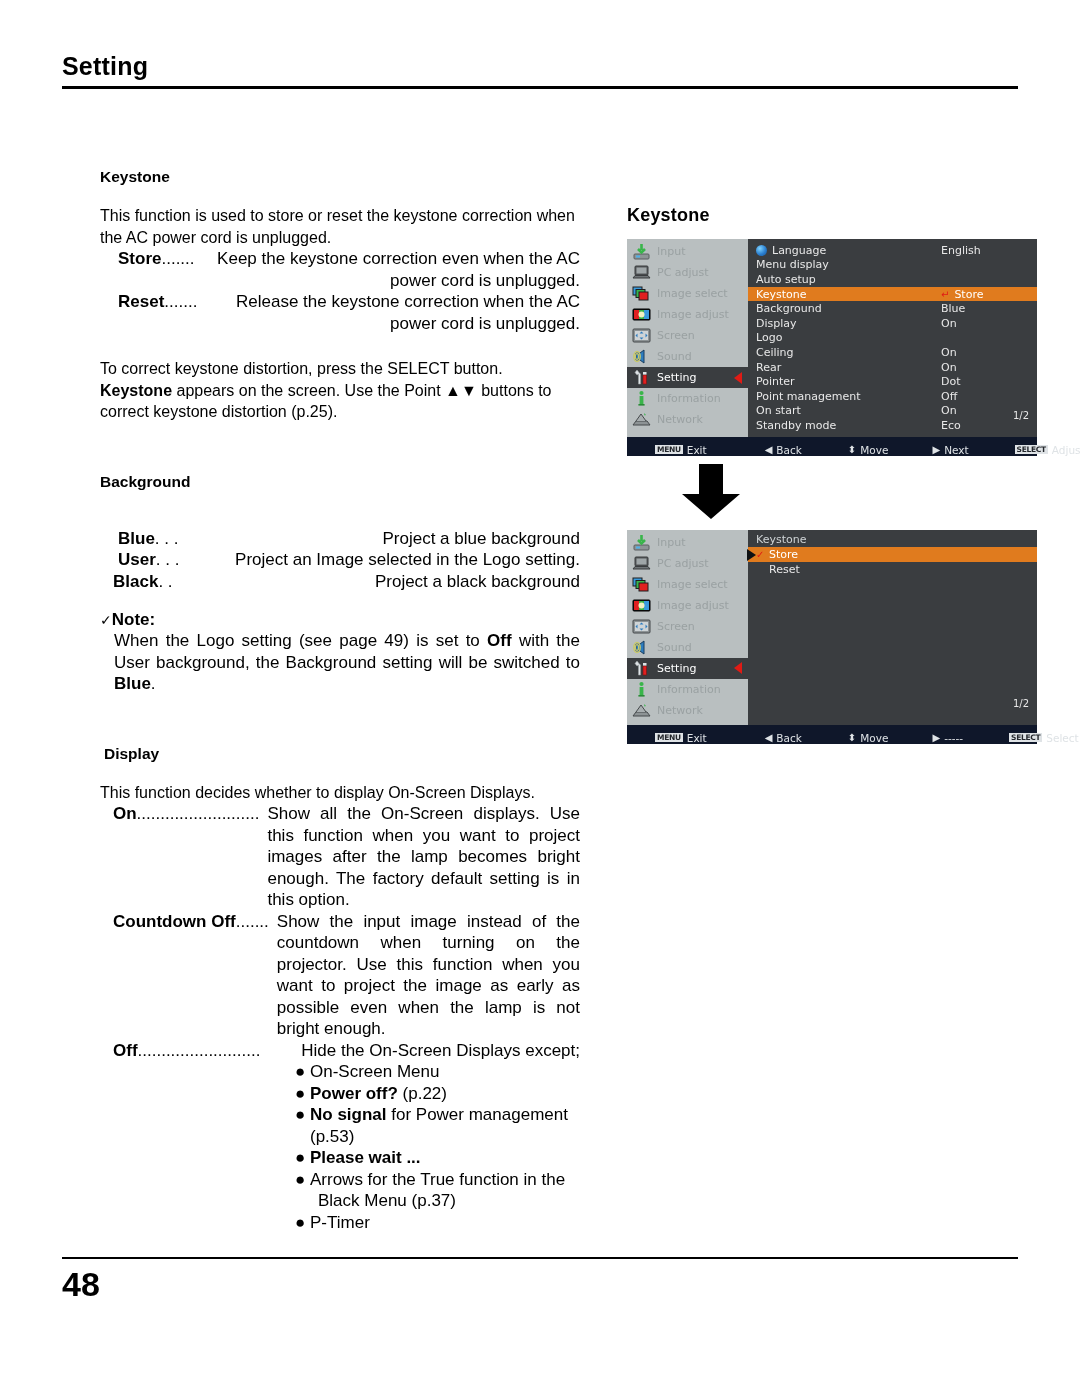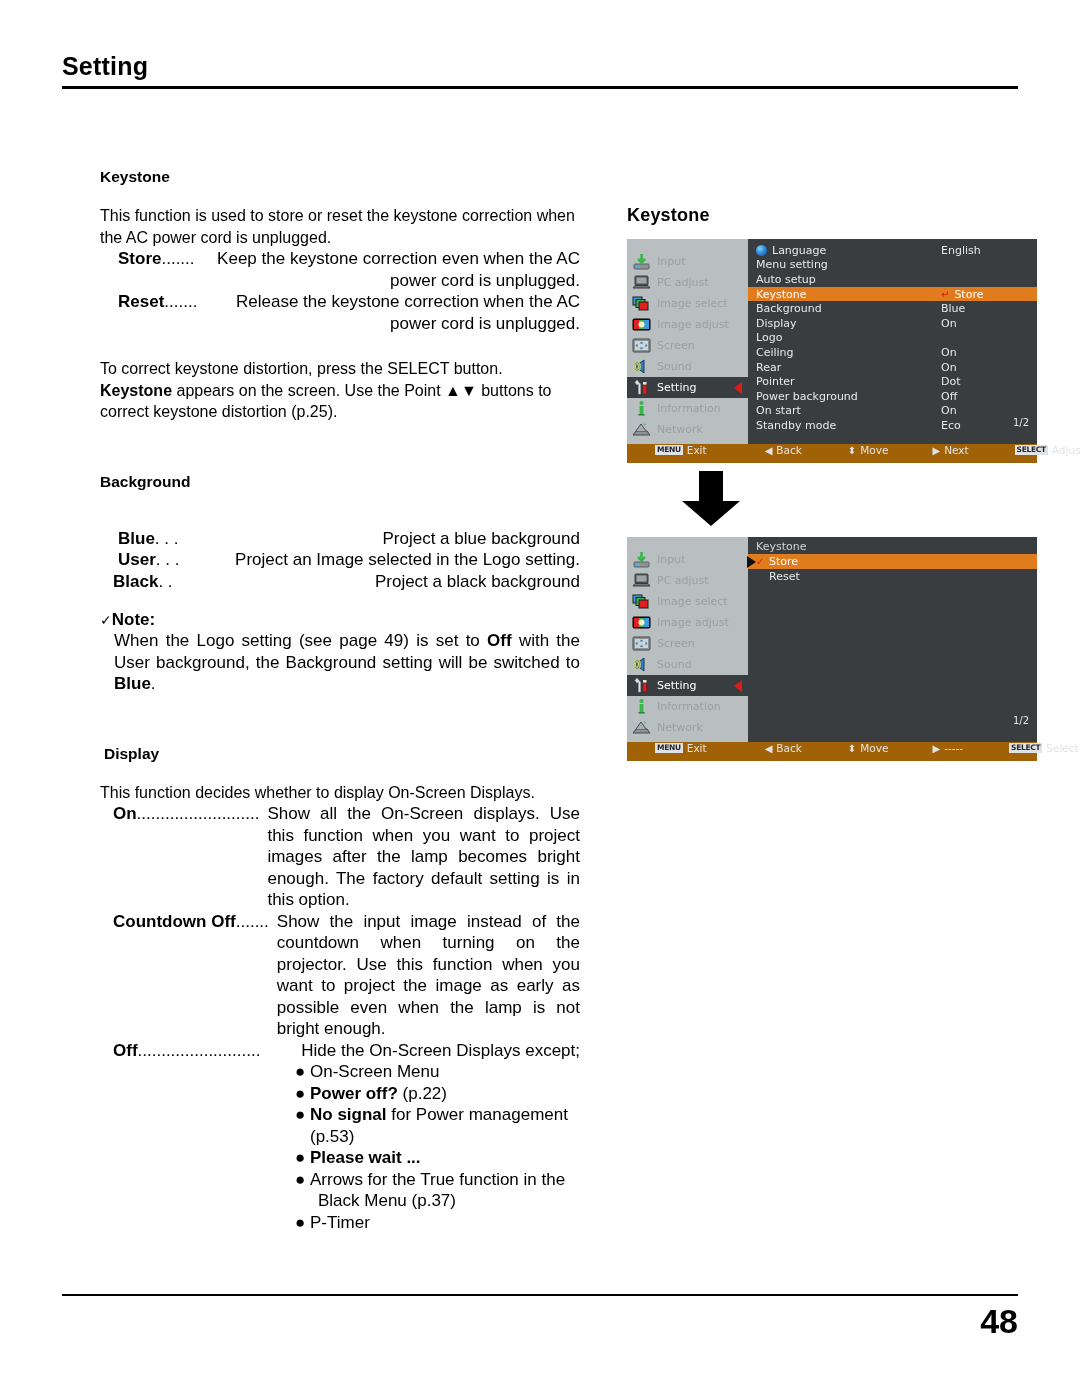--- a/index.html
+++ b/index.html
@@ -48,21 +48,21 @@
   .fig-title{font-size:18px;font-weight:bold;margin-bottom:13px;letter-spacing:.2px;}
 
   .osd{
     width:410px;
     font-family:"DejaVu Sans", sans-serif;
     position:relative;
     background:#ffffff;
   }
   .osd-body{display:flex;}
   .osd-side{
-    width:121px;background:#b9bfc0;padding:12px 0 4px 0;box-sizing:border-box;
+    width:121px;background:#b9bfc0;padding:2px 0 4px 0;box-sizing:border-box;
   }
   .osd-side .it{
     height:21px;display:flex;align-items:center;padding-left:4px;
     font-size:11px;color:#9aa1a2;position:relative;
   }
   .osd-side .it.sel{background:#3a3d40;color:#ffffff;}
   .osd-side .it .ic{width:21px;height:17px;margin-right:5px;flex:0 0 21px;position:relative;}
   .osd-side .it .lab{white-space:nowrap;}
   .osd-side .it .caret{
     position:absolute;right:6px;top:50%;transform:translateY(-50%);
@@ -82,21 +82,21 @@
   .osd-row .vl{width:88px;white-space:nowrap;}
   .osd-row.hl{background:#e07b1e;color:#fff;margin:0 -8px;padding:0 8px;}
   .osd-row .globe{
     width:11px;height:11px;border-radius:50%;margin-right:5px;flex:0 0 11px;
     background:radial-gradient(circle at 35% 32%, #7fd3ff 0%, #2a7fd0 55%, #18508f 100%);
   }
   .osd-row .enter{color:#e01b15;margin-right:5px;font-size:10px;}
   .pgnum{position:absolute;right:8px;bottom:16px;font-size:10px;color:#e8e8e8;}
 
   .osd-foot{
-    height:19px;background:#a16207;display:flex;align-items:flex-start;
+    height:19px;background:#0f172a;display:flex;align-items:flex-end;
     font-size:10.5px;color:#dfe3e6;padding:0 0 0 0;box-sizing:border-box;
   }
   .osd-foot .cell{display:flex;align-items:center;white-space:nowrap;}
   .key{
     display:inline-block;background:#dfe3e6;color:#23262b;font-size:7.5px;
     font-weight:bold;padding:1px 2px;margin-right:4px;line-height:1;
     letter-spacing:-0.3px;
   }
   .gl{margin-right:4px;font-size:10px;}
 
@@ -110,21 +110,21 @@
   .sub-caret{
     position:absolute;left:-1px;top:19px;width:0;height:0;
     border-top:6px solid transparent;border-bottom:6px solid transparent;
     border-left:9px solid #0e1113;
   }
 
   
   #down-arrow{position:absolute;left:680px;top:466px;width:62px;height:58px;}
 
   
-  #page-footer{position:absolute;left:62px;top:1294px;width:956px;text-align:right;}
+  #page-footer{position:absolute;left:62px;top:1257px;width:956px;}
   #page-footer .rule{border-top:2px solid #000;width:956px;}
   #page-footer .num{font-size:34px;font-weight:bold;margin-top:6px;}
 </style>
 </head>
 <body>
 
 <div id="page-header">
   <div class="title">Setting</div>
   <div class="rule"></div>
 </div>
@@ -337,21 +337,21 @@
         </div>
       </div>
 
       <div class="osd-main">
         <div class="osd-row">
           <span class="globe"></span>
           <span class="nm">Language</span>
           <span class="vl">English</span>
         </div>
         <div class="osd-row">
-          <span class="nm">Menu setting</span>
+          <span class="nm">Menu display</span>
           <span class="vl"></span>
         </div>
         <div class="osd-row">
           <span class="nm">Auto setup</span>
           <span class="vl"></span>
         </div>
         <div class="osd-row hl">
           <span class="nm">Keystone</span>
           <span class="vl"><span class="enter">↵</span><span>Store</span></span>
         </div>
@@ -373,21 +373,21 @@
         </div>
         <div class="osd-row">
           <span class="nm">Rear</span>
           <span class="vl">On</span>
         </div>
         <div class="osd-row">
           <span class="nm">Pointer</span>
           <span class="vl">Dot</span>
         </div>
         <div class="osd-row">
-          <span class="nm">Power background</span>
+          <span class="nm">Point management</span>
           <span class="vl">Off</span>
         </div>
         <div class="osd-row">
           <span class="nm">On start</span>
           <span class="vl">On</span>
         </div>
         <div class="osd-row">
           <span class="nm">Standby mode</span>
           <span class="vl">Eco</span>
         </div>

